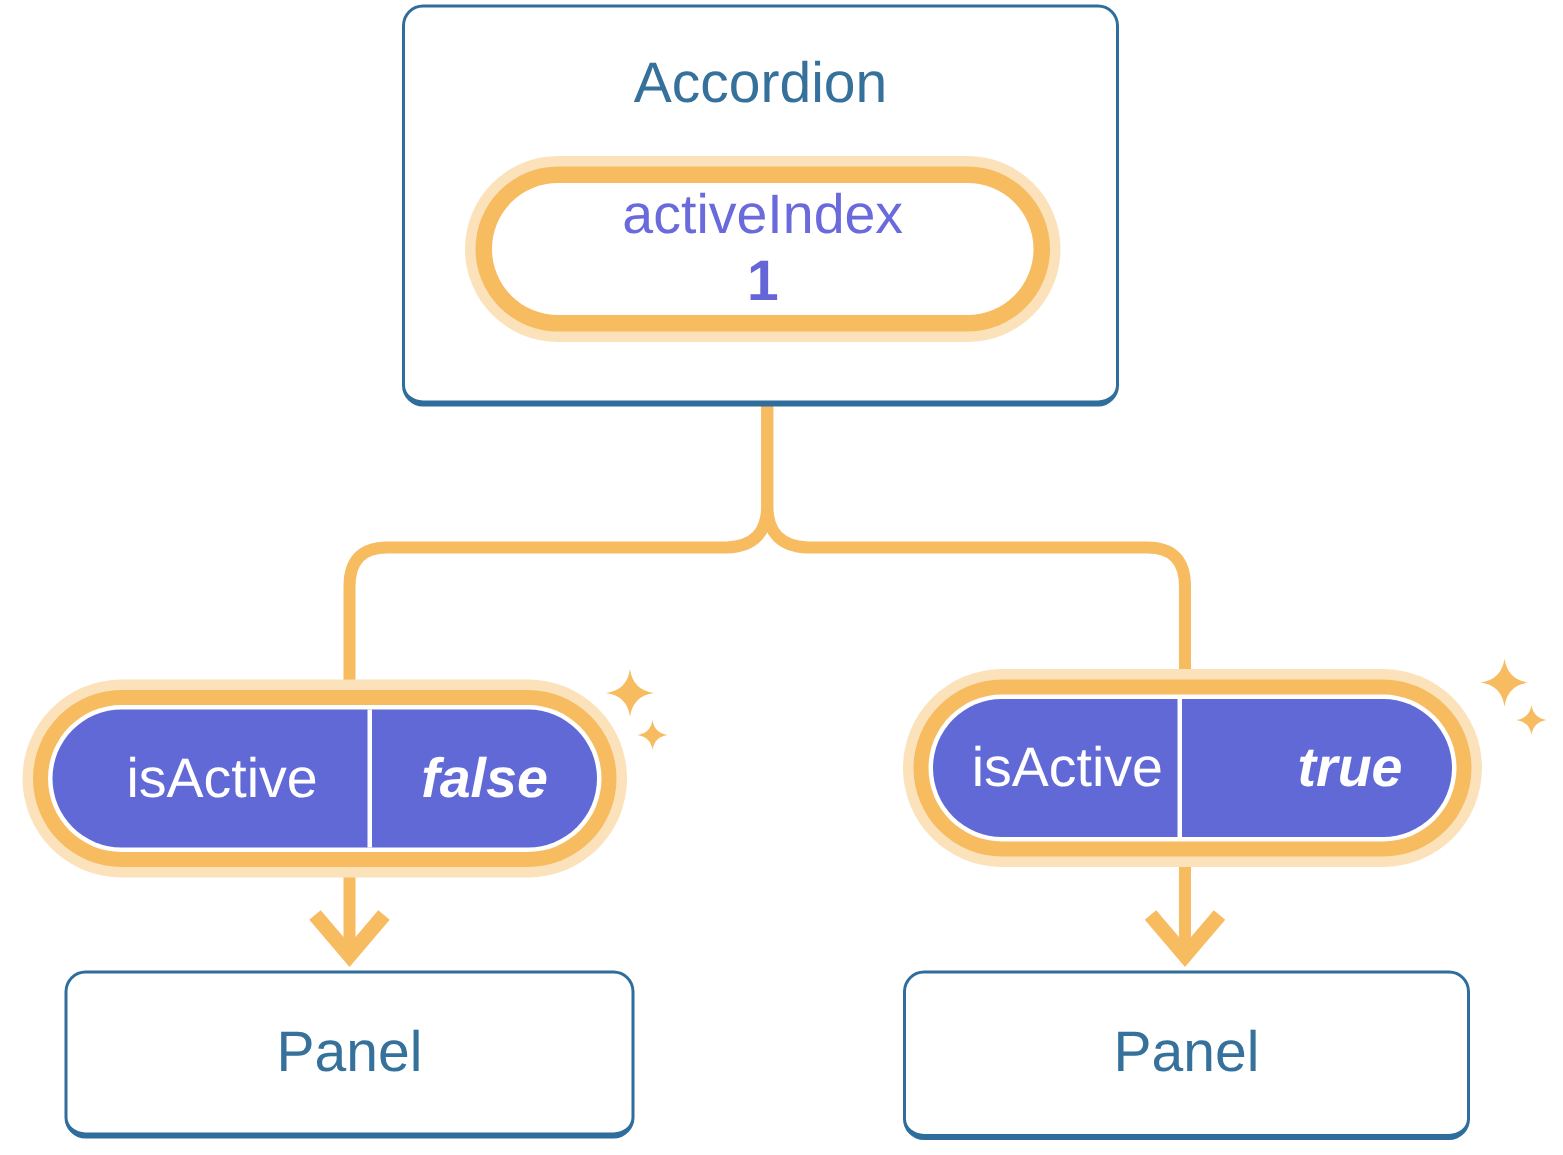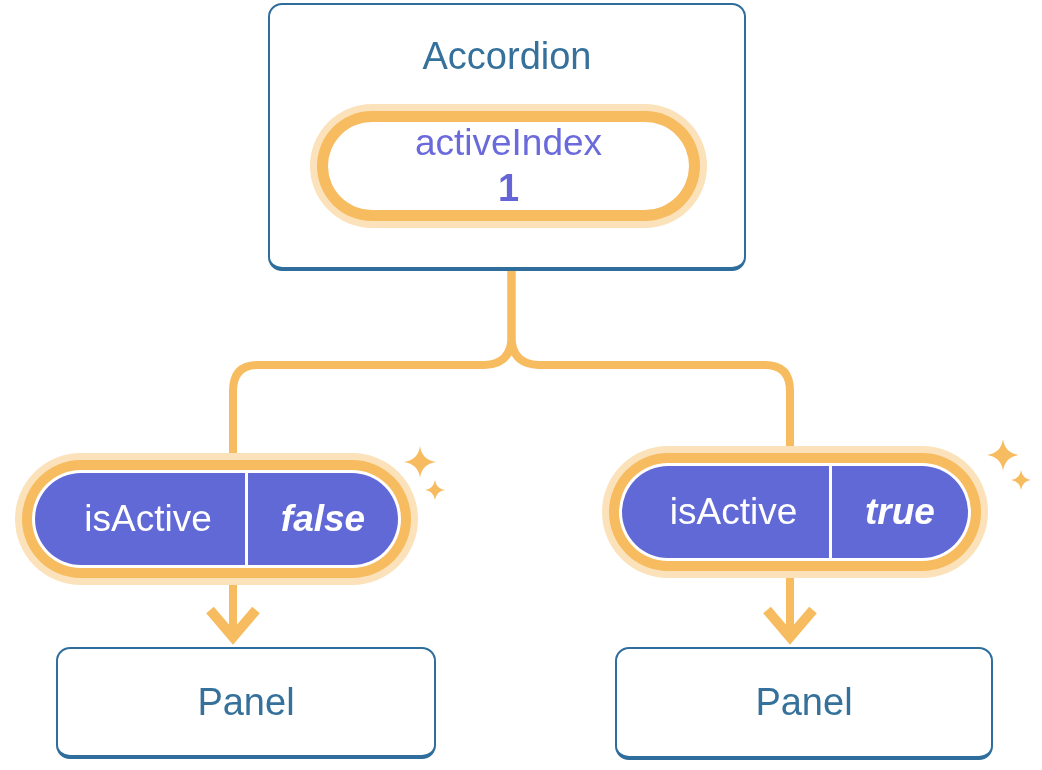--- a/index.html
+++ b/index.html
@@ -21,21 +21,21 @@
     z-index:1;
   }
   #root-card{left:268px;top:3px;width:478px;height:268px;}
   #root-card .card-title{
     position:absolute;left:0;right:0;top:30px;
     text-align:center;
     font-size:38px;font-weight:500;color:#35719B;
   }
   .panel-card{
     display:flex;align-items:center;justify-content:center;
-    font-size:38px;font-weight:500;color:#35719B;margin-left:13px;
+    font-size:38px;font-weight:500;color:#35719B;
   }
   #panel-left{left:43px;top:647px;width:380px;height:112px;}
   #panel-right{left:602px;top:647px;width:378px;height:113px;}
 
   
   .pill{position:absolute;z-index:2;}
   .layer{position:absolute;border-radius:999px;}
   .halo{inset:0;background:#FBE2BA;}
   .ring{inset:7px;background:#F7BB60;}
   
@@ -52,21 +52,21 @@
   .prop-pill .purple{
     position:absolute;inset:20px;background:#6169D6;border-radius:999px;
     display:flex;align-items:center;
   }
   #pill-left{left:15px;top:453px;width:403px;height:132px;}
   #pill-right{left:602px;top:446px;width:386px;height:132px;}
   .prop-pill .cell-name{flex:1;text-align:center;font-size:37px;font-weight:400;color:#ffffff;padding-left:16px;}
   .prop-pill .divider-v{width:3px;align-self:stretch;background:#ffffff;}
   .prop-pill .cell-value{text-align:center;font-size:37px;font-weight:700;color:#ffffff;font-style:italic;}
   #pill-left .cell-value{width:150px;}
-  #pill-right .cell-value{width:136px;}
+  #pill-right .cell-value{width:136px;padding-left:44px;}
 
   
   #wires{position:absolute;inset:0;z-index:0;}
 </style>
 </head>
 <body>
 
 <div class="stage">
 
   <svg id="wires" width="1042" height="770" viewBox="0 0 1042 770" xmlns="http://www.w3.org/2000/svg">

